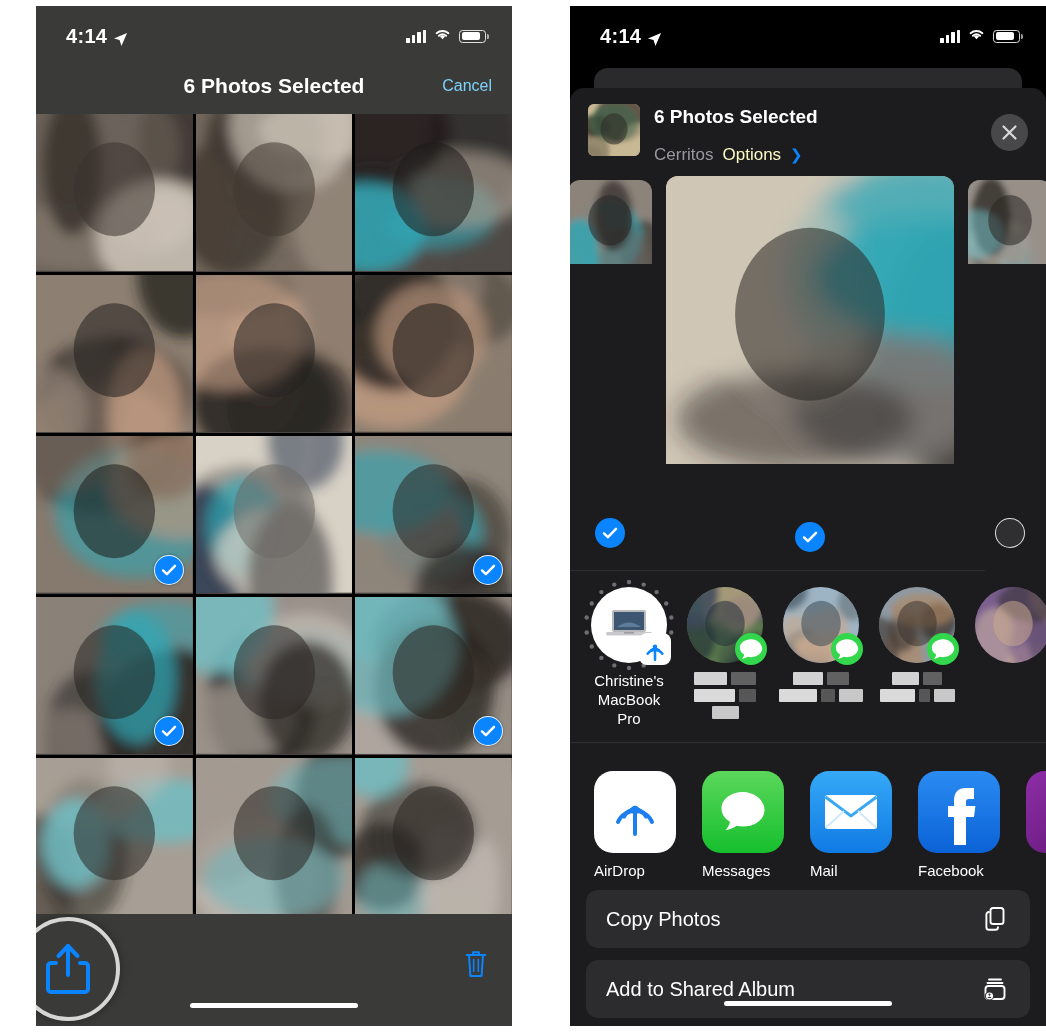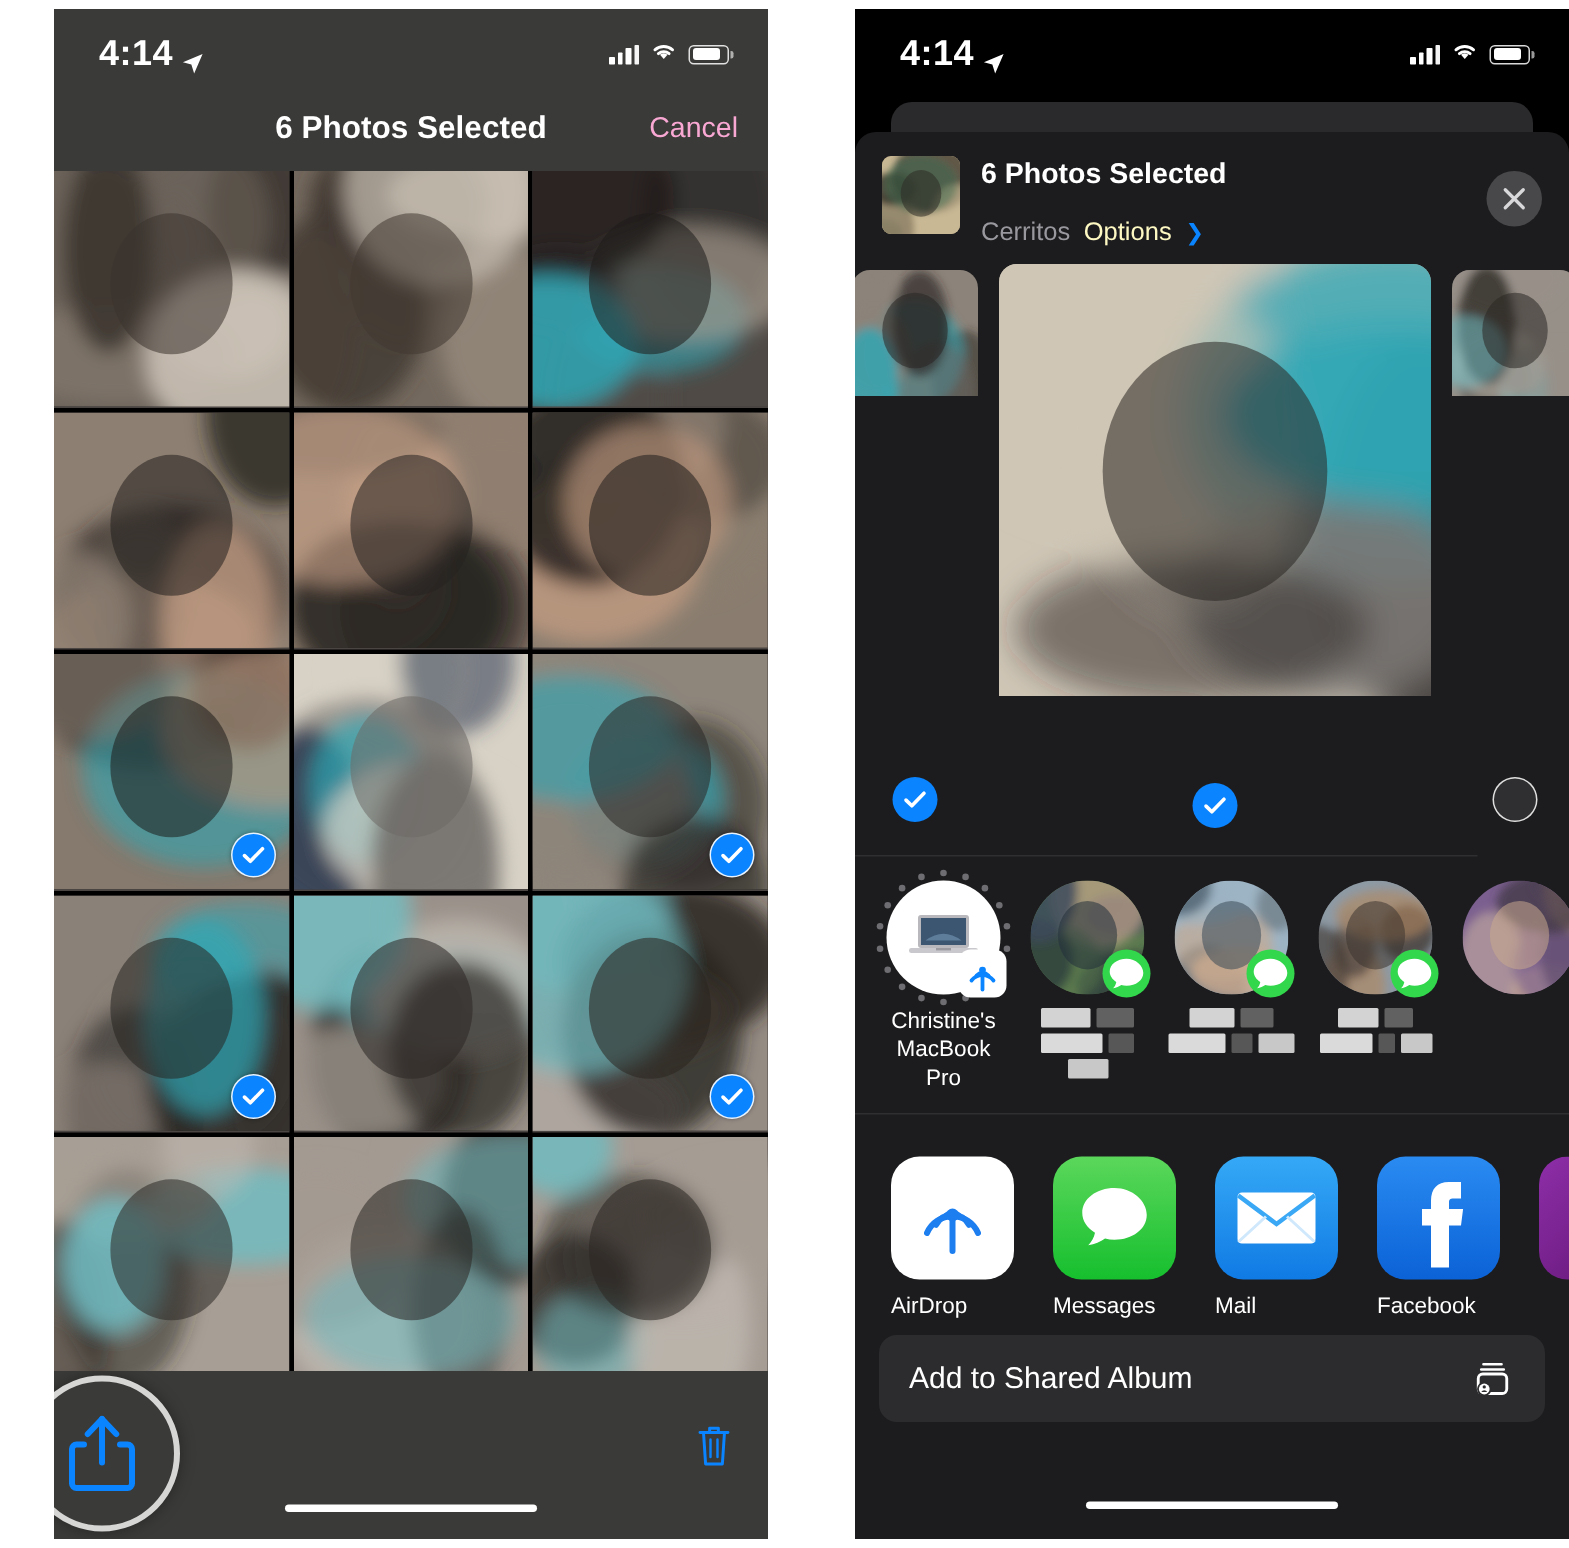--- a/index.html
+++ b/index.html
@@ -15,21 +15,21 @@
   .phone { position:absolute; overflow:hidden; }
   #phone-left  { left:36px;  top:6px;  width:476px; height:1020px; background:#3a3a38; }
   #phone-right { left:570px; top:6px;  width:476px; height:1020px; background:#000000; }
 
   
   .statusbar {
     position:absolute; left:0; top:0; width:100%; height:52px;
     display:flex; align-items:center; justify-content:space-between;
     padding:8px 26px 0 30px; z-index:40;
   }
-  .sb-time { color:#fff; font-size:24px; font-weight:bold; letter-spacing:.3px;
+  .sb-time { color:#fff; font-size:20px; font-weight:bold; letter-spacing:.3px;
              display:flex; align-items:center; gap:6px; }
   .sb-loc { display:inline-block; width:15px; height:15px; }
   .sb-right { display:flex; align-items:center; gap:7px; }
   .sig { display:flex; align-items:flex-end; gap:2px; height:13px; }
   .sig i { display:block; width:3.5px; background:#fff; border-radius:.5px; }
   .sig i:nth-child(1){ height:5px; }
   .sig i:nth-child(2){ height:8px; }
   .sig i:nth-child(3){ height:11px; }
   .sig i:nth-child(4){ height:13px; background:#fff; opacity:.95; }
   .batt { width:27px; height:13px; border:1.7px solid rgba(255,255,255,.85);
@@ -43,21 +43,21 @@
   #left-navbar {
     position:absolute; left:0; top:52px; width:100%; height:56px;
     background:#3a3a38; z-index:30;
     display:flex; align-items:center; justify-content:center;
   }
   #left-navbar .nav-title {
     color:#fff; font-size:21px; font-weight:bold;
   }
   #left-navbar .nav-cancel {
     position:absolute; right:20px; top:50%; transform:translateY(-50%);
-    color:#f9a8d4; font-size:19px;
+    color:#7dd3fc; font-size:16px;
   }
 
   
   #left-grid {
     position:absolute; left:0; top:108px; width:476px; height:806px;
     display:grid; grid-template-columns:repeat(3,1fr);
     grid-auto-rows:158px; gap:3px; background:#000;
     z-index:10;
   }
   .cell { position:relative; overflow:hidden; background:#4a4542; }
@@ -926,20 +926,29 @@
       <circle cx="22" cy="20" r="9" fill="#3ba7ef"></circle>
       <circle cx="22" cy="39" r="9" fill="#ef4060"></circle>
     </svg>
           </div>
           <div class="app-label"></div>
         </div>
       </div>
 
     <div id="actions">
         <div class="act-row">
+          <div class="act-label">Copy Photos</div>
+          <div class="act-icon">
+            <svg viewBox="0 0 30 30">
+      <rect x="10.5" y="4" width="13" height="16" rx="2.6" stroke="#fff" stroke-width="1.9" fill="none"></rect>
+      <path d="M18 23.2 a2.6 2.6 0 0 1 -2.6 2.6 H9 a2.6 2.6 0 0 1 -2.6 -2.6 V10.6 A2.6 2.6 0 0 1 9 8" stroke="#fff" stroke-width="1.9" fill="none" stroke-linecap="round"></path>
+    </svg>
+          </div>
+        </div>
+        <div class="act-row">
           <div class="act-label">Add to Shared Album</div>
           <div class="act-icon">
             <svg viewBox="0 0 30 30">
       <path d="M9 5.5 h12 M7.5 9 h15" stroke="#fff" stroke-width="1.8" stroke-linecap="round"></path>
       <rect x="5.5" y="12" width="19" height="13" rx="3" stroke="#fff" stroke-width="1.9" fill="none"></rect>
       <circle cx="9.5" cy="22" r="4.3" fill="#2c2c2e" stroke="#2c2c2e" stroke-width="1"></circle>
       <circle cx="9.5" cy="22" r="3.6" fill="#fff"></circle>
       <circle cx="9.5" cy="20.6" r="1.1" fill="#2c2c2e"></circle>
       <path d="M7.5 24 a2.3 2.3 0 0 1 4 0z" fill="#2c2c2e"></path>
     </svg>

